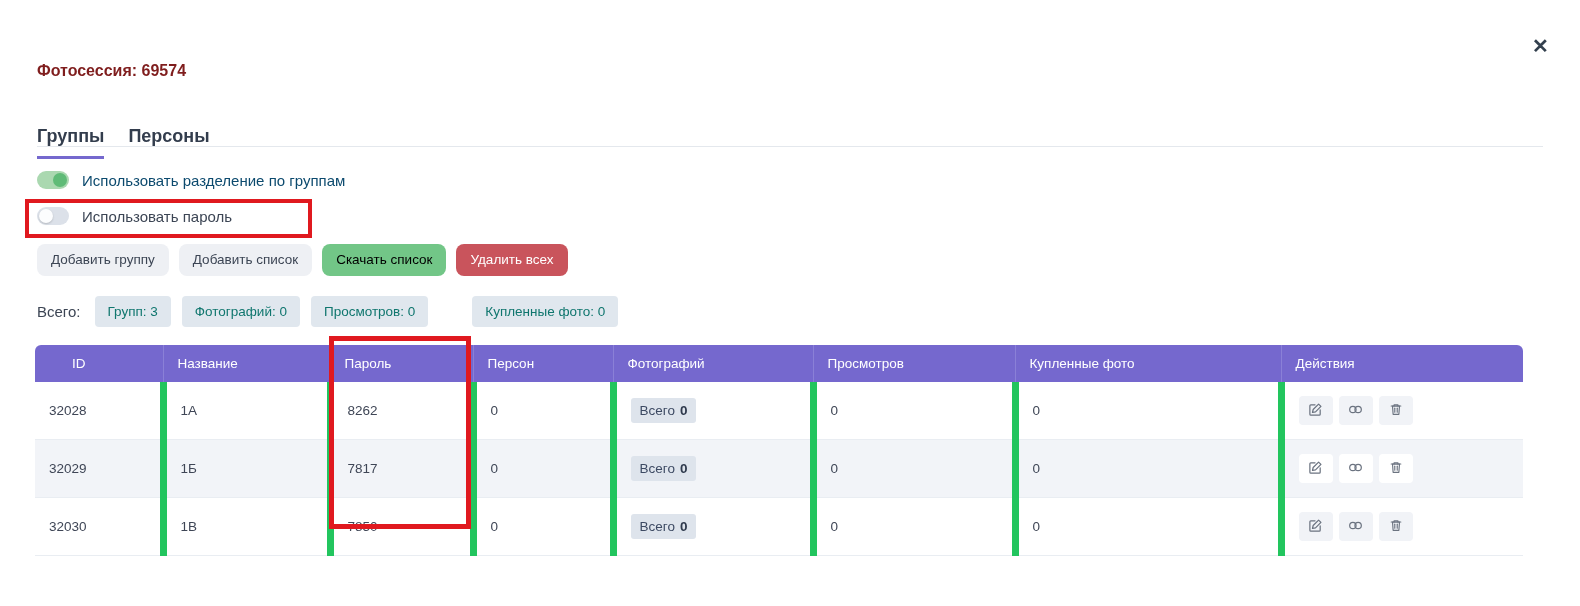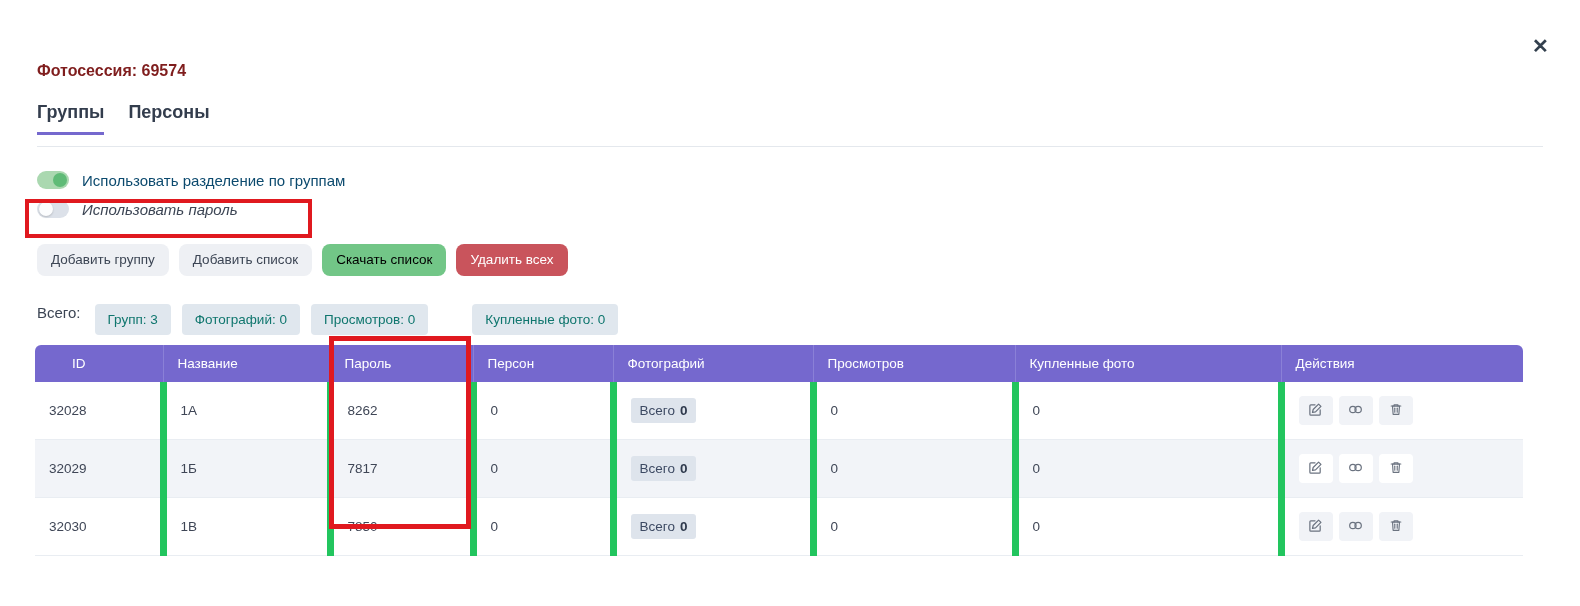--- a/index.html
+++ b/index.html
@@ -5,46 +5,46 @@
   * { box-sizing: border-box; }
   html,body { margin:0; padding:0; background:#fff; }
   body { font-family:"Liberation Sans", sans-serif; }
   .page { position:relative; width:1580px; height:606px; background:#ffffff; overflow:hidden; }
 
   
   .modal-title { position:absolute; left:37px; top:62px; font-size:16px; font-weight:bold; color:#7f1d1d; }
   .close-btn { position:absolute; left:1532px; top:36px; font-size:20px; font-weight:bold; color:#33404e; cursor:pointer; line-height:1; }
 
   
-  .tabs { position:absolute; left:37px; top:102px; display:flex; gap:24px; }
+  .tabs { position:absolute; left:37px; top:126px; display:flex; gap:24px; }
   .tab { font-size:18px; font-weight:bold; color:#333d4d; padding-bottom:9px; border-bottom:3px solid transparent; cursor:pointer; }
   .tab.active { border-bottom-color:#7568ce; }
   .tabs-divider { position:absolute; left:37px; top:146px; width:1506px; height:1px; background:#e4e8ed; }
 
   
   .toggle-row { position:absolute; left:37px; display:flex; align-items:center; gap:13px; }
   .toggle-row.first { top:171px; }
-  .toggle-row.second { top:200px;font-style:italic; }
+  .toggle-row.second { top:207px; }
   .switch { width:32px; height:18px; border-radius:9px; position:relative; flex:0 0 auto; cursor:pointer; }
   .switch.on { background:#aad8b0; }
   .switch.on::after { content:""; position:absolute; right:2px; top:2px; width:14px; height:14px; border-radius:50%; background:#5fbb77; }
   .switch.off { background:#dce1e9; }
   .switch.off::after { content:""; position:absolute; left:2px; top:2px; width:14px; height:14px; border-radius:50%; background:#fcfdfe; box-shadow:0 1px 2px rgba(0,0,0,.18); }
   .toggle-label { font-size:15px; color:#3c4554; }
   .toggle-label.muted { color:#0c4a6e; }
 
   
   .btn-row { position:absolute; left:37px; top:244px; display:flex; gap:10px; }
   .btn { font-family:inherit; font-size:13.5px; padding:8px 14px; border-radius:8px; border:none; cursor:pointer; line-height:1.2; }
   .btn.light { background:#eef0f4; color:#3c4554; }
   .btn.green { background:#72c687; color:#000000; }
   .btn.red   { background:#c9545c; color:#ffffff; }
 
   
-  .totals-row { position:absolute; left:37px; top:304px; display:flex; align-items:flex-start; gap:11px; }
+  .totals-row { position:absolute; left:37px; top:296px; display:flex; align-items:center; gap:11px; }
   .totals-label { font-size:15px; color:#3c4554; margin-right:3px; }
   .badge { background:#e0e7ee; color:#0f766e; font-size:13.5px; padding:8px 13px; border-radius:4px; white-space:nowrap; }
   .badge.gap { margin-left:33px; }
 
   
   .table-wrap { position:absolute; left:35px; top:345px; width:1488px; }
   table { width:100%; border-collapse:collapse; font-size:13.5px; color:#3f4656; table-layout:fixed; }
   thead th { background:#7568ce; color:#ffffff; font-weight:normal; text-align:left; padding:11px 14px; border-right:1px solid #8a80d7; }
   thead th:first-child { border-top-left-radius:6px; }
   thead th:last-child { border-top-right-radius:6px; border-right:none; }

